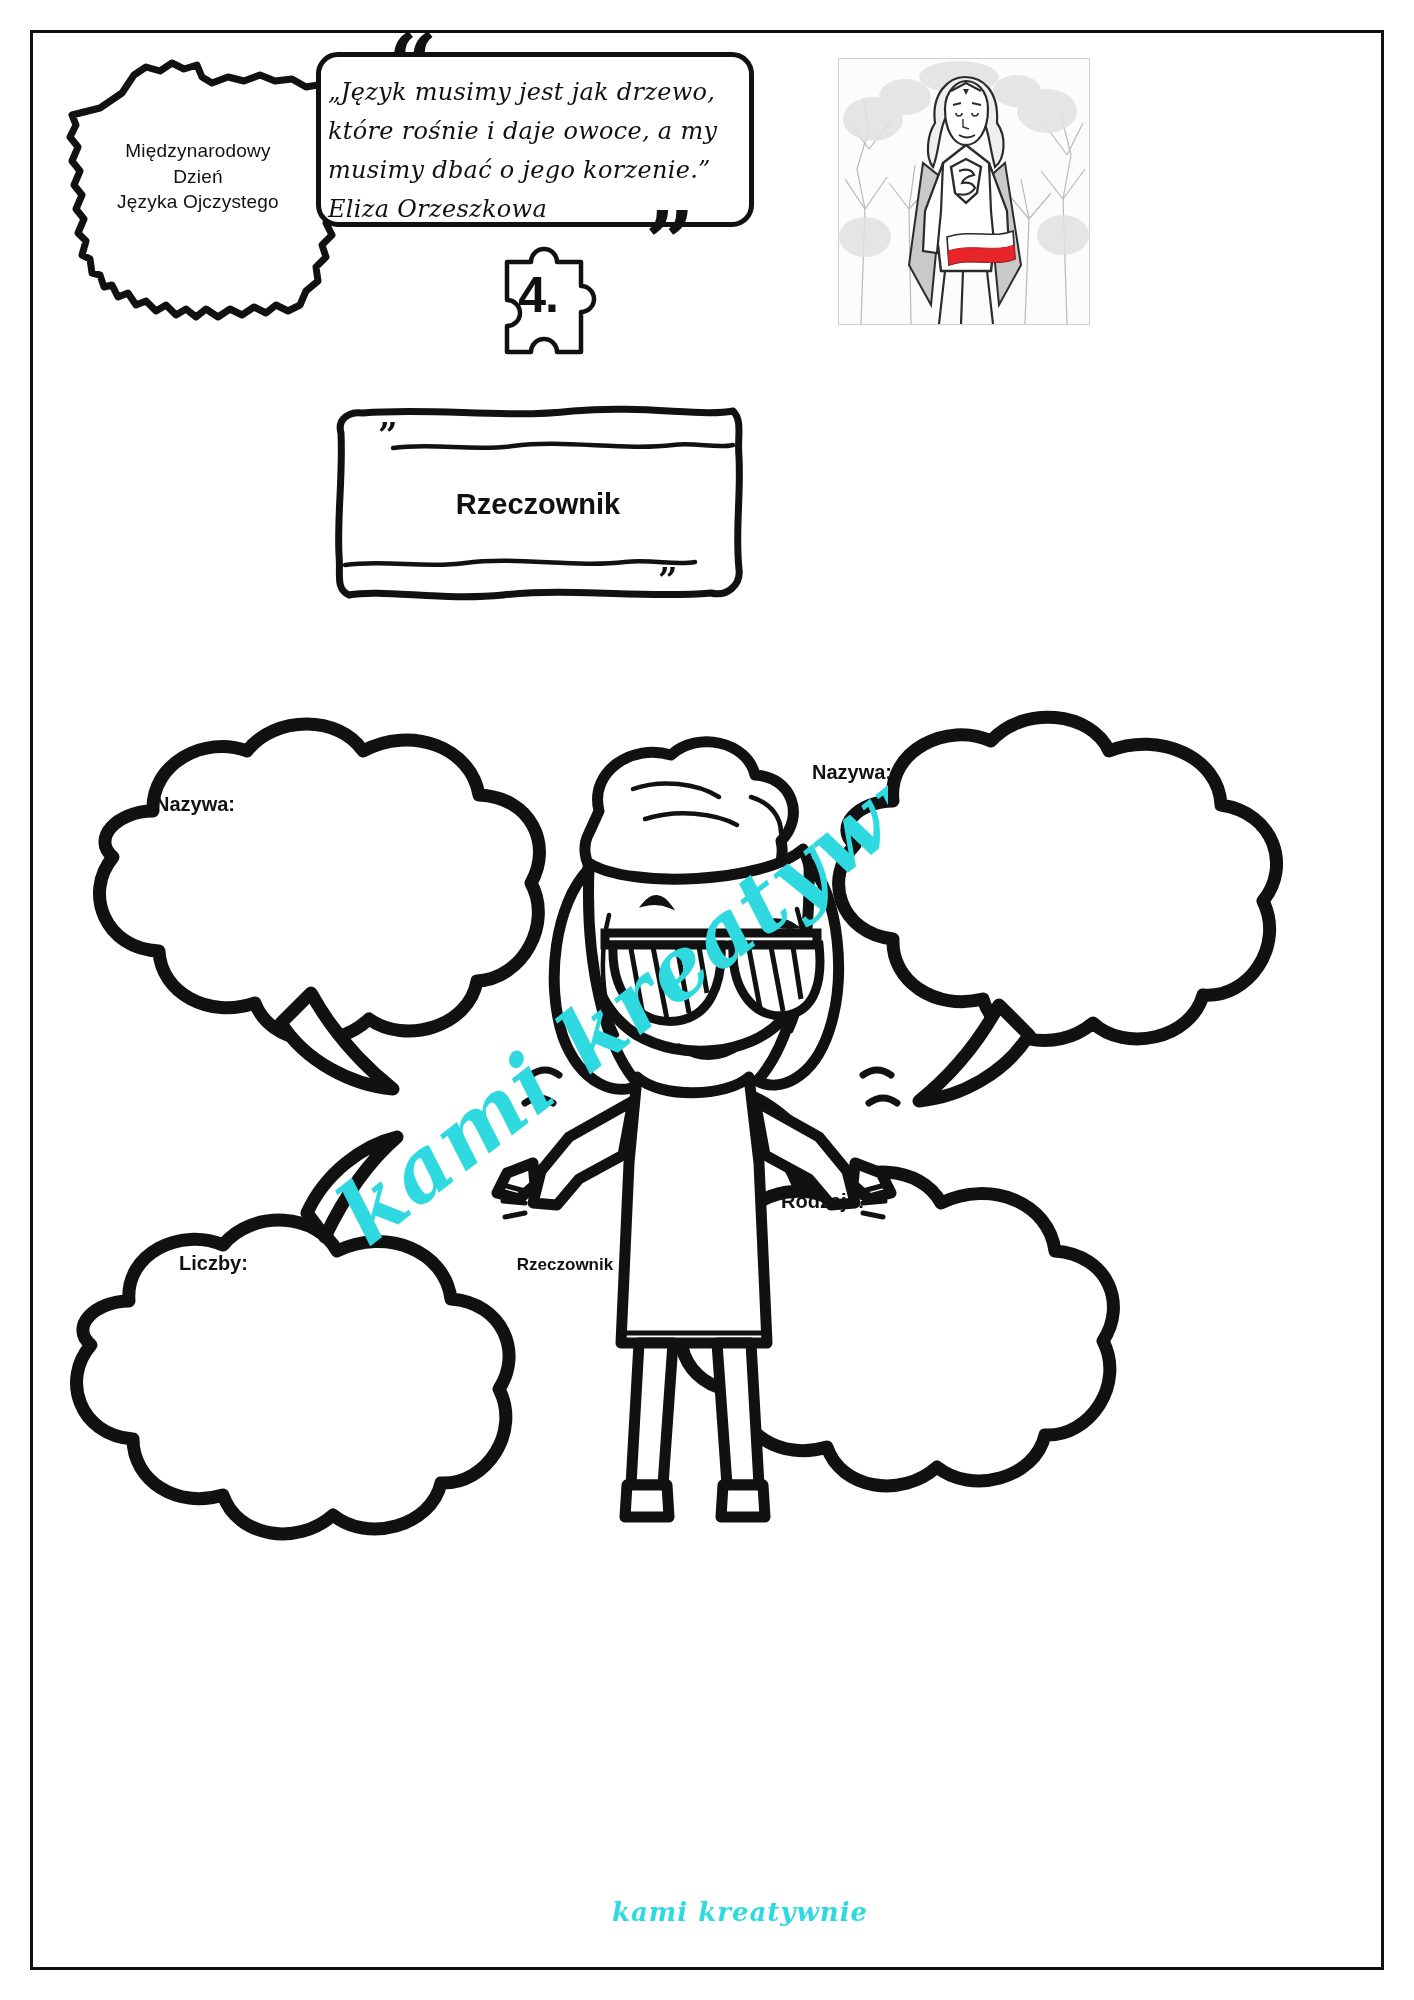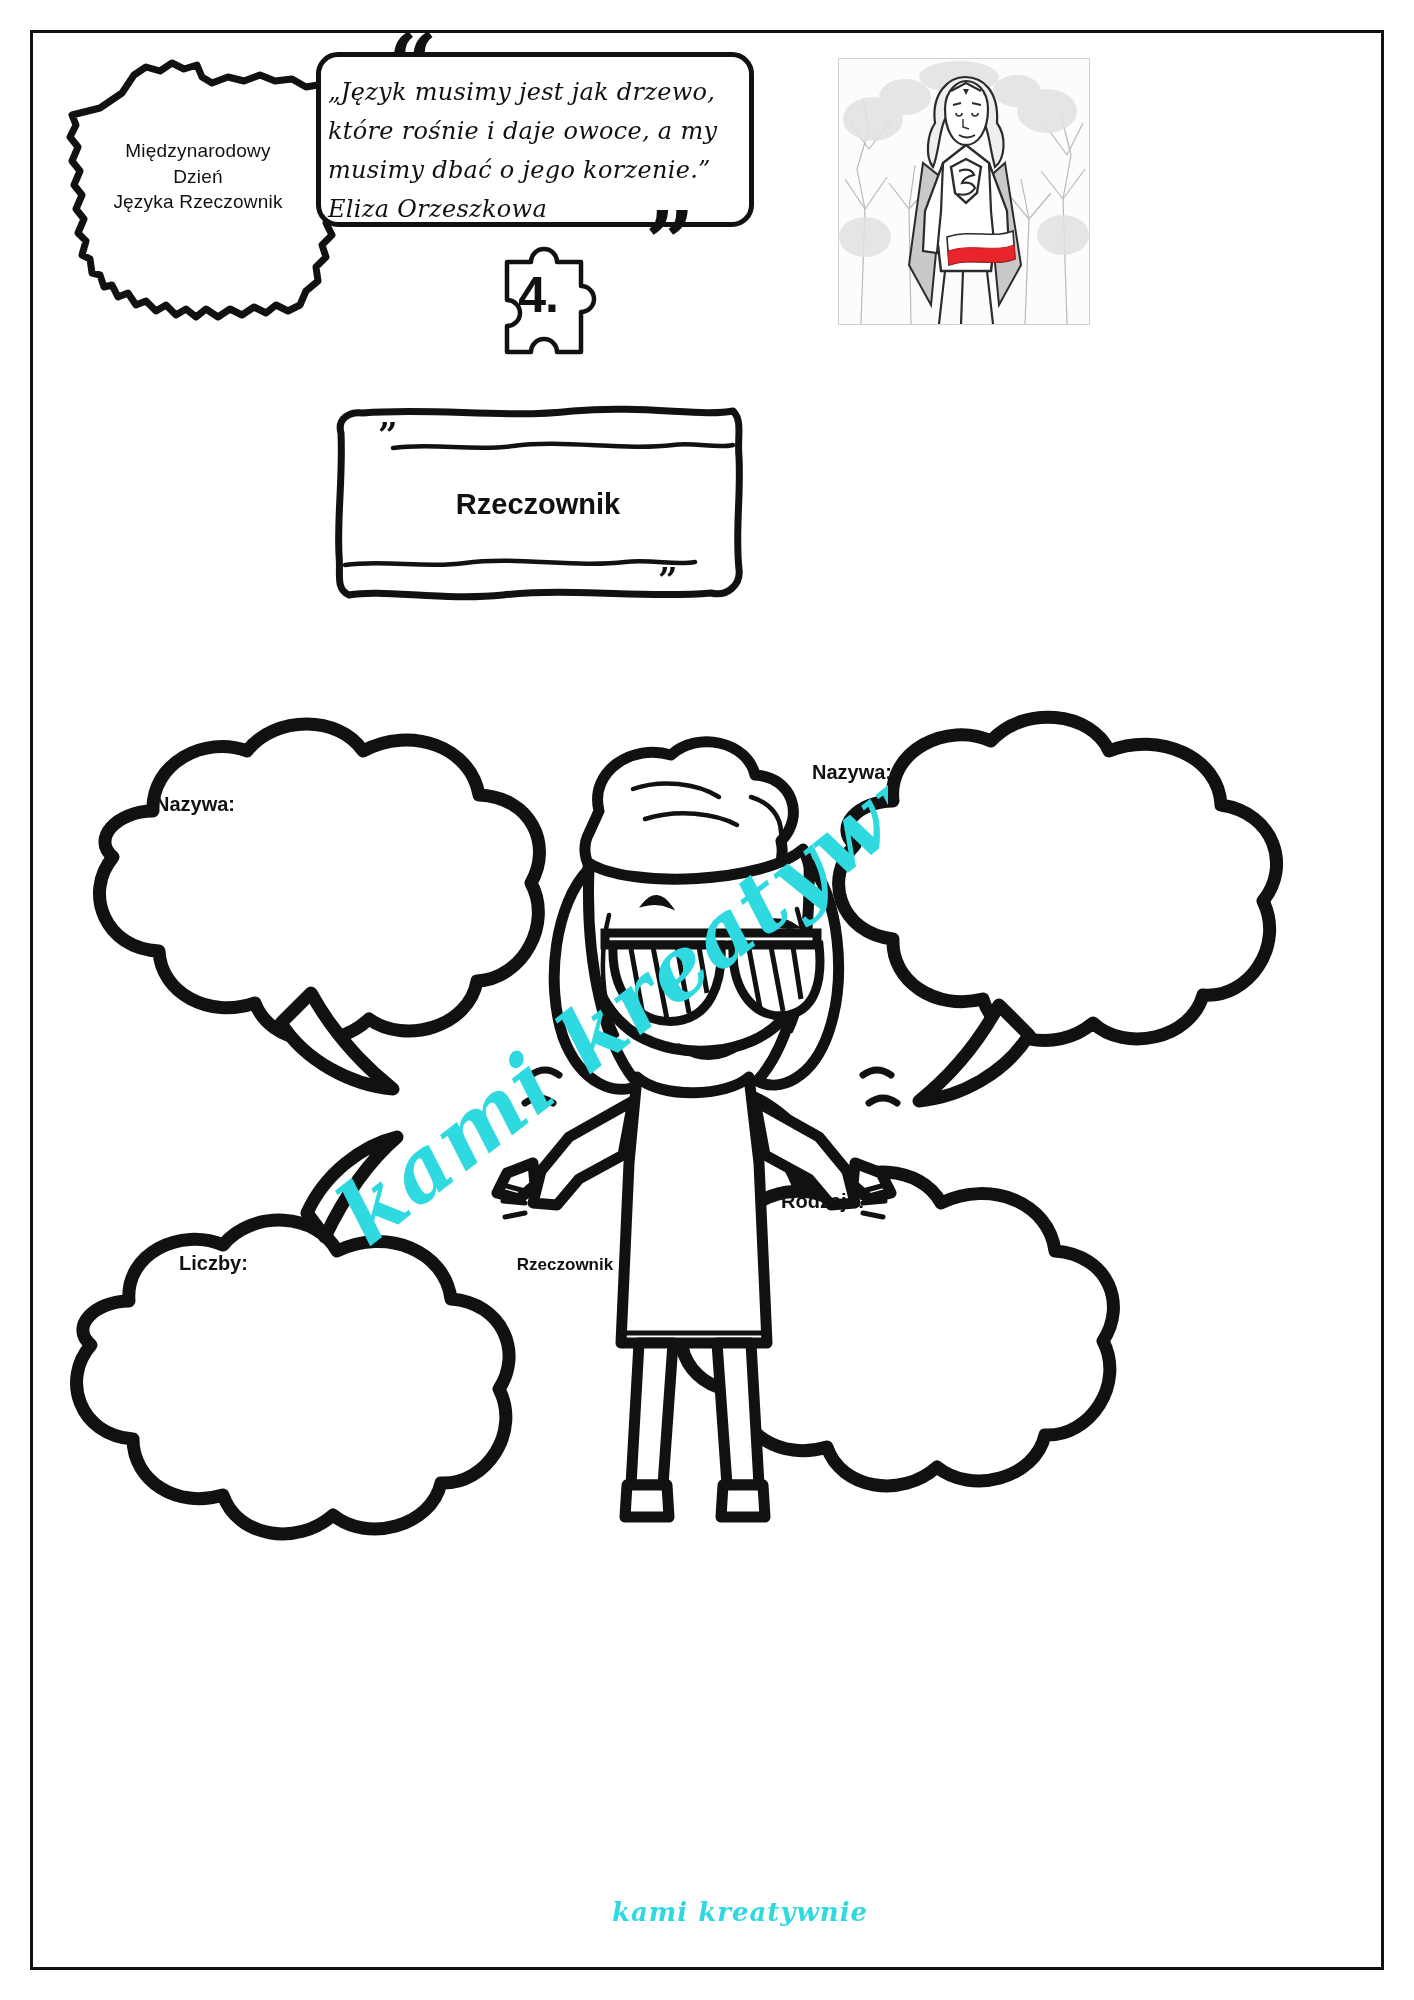--- a/index.html
+++ b/index.html
@@ -88,21 +88,21 @@
                L206 260 L194 254 L182 262 L170 256 L158 264 L146 256 L136 264
                L126 256 L116 262 L106 252 L96 258 L86 248 L76 252 L68 240
                L58 244 L52 232 L44 234 L40 222 L32 220 L30 206 L22 202 L26 188
                L18 180 L24 166 L16 156 L22 142 L14 132 L20 118 L12 108 L18 94
                L10 84 L16 72 Z" fill="#ffffff" stroke="#111111" stroke-width="7" stroke-linejoin="round" stroke-linecap="round"></path>
     </svg>
   </div>
   <div id="map-label">
     <div>Międzynarodowy</div>
     <div>Dzień</div>
-    <div>Języka Rzeczownik</div>
+    <div>Języka Ojczystego</div>
   </div>
 
   <div id="quote-box"></div>
   <div id="qmark-open" class="qmark">“</div>
   <div id="qmark-close" class="qmark">”</div>
   <div id="quote-text">„Język musimy jest jak drzewo, które rośnie i daje owoce, a my musimy dbać o jego korzenie.” Eliza Orzeszkowa</div>
 
   <div id="hero-img">
     <svg viewBox="0 0 250 265" xmlns="http://www.w3.org/2000/svg">
       <rect x="0" y="0" width="250" height="265" fill="#fcfcfc"></rect>

